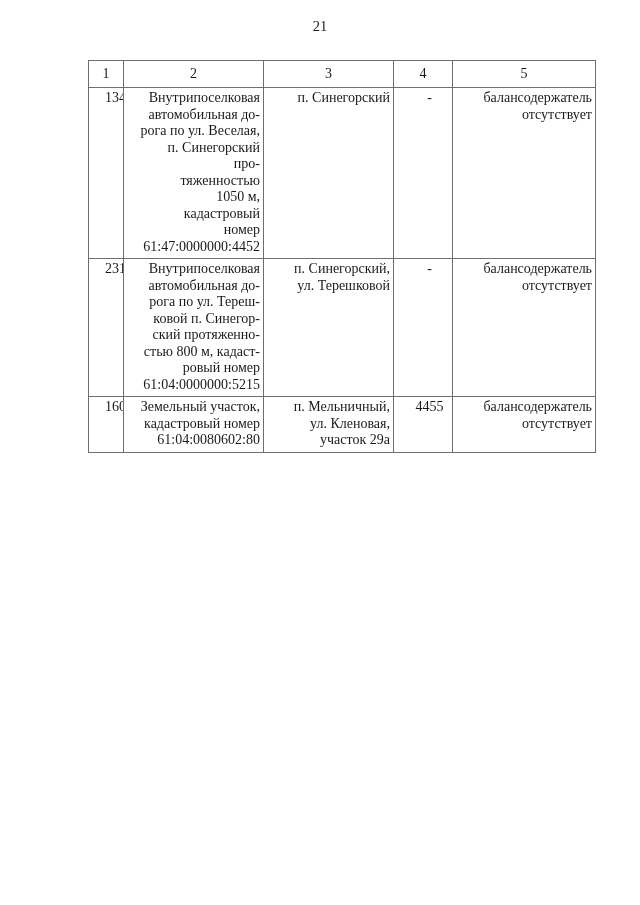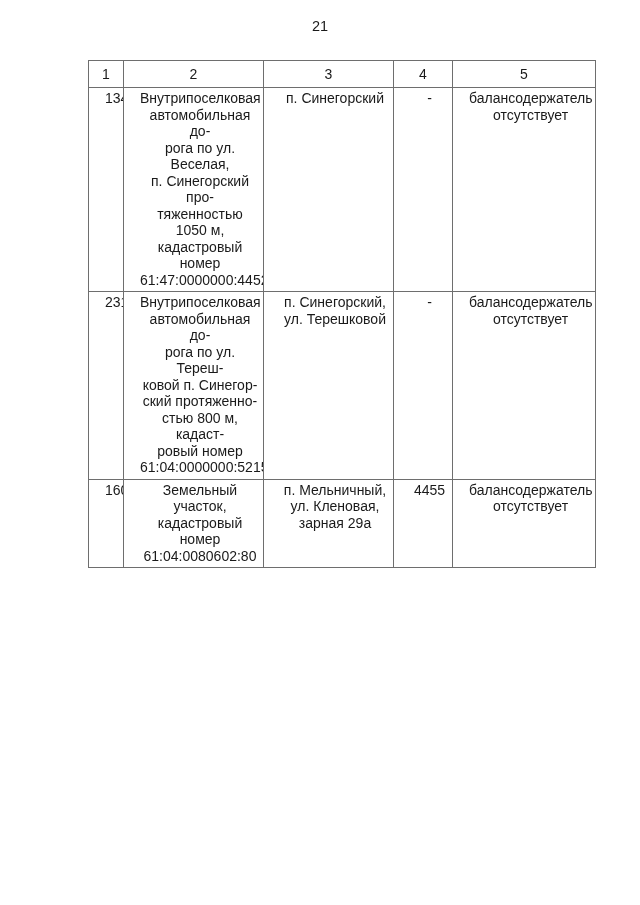--- a/index.html
+++ b/index.html
@@ -6,21 +6,21 @@
     margin: 0;
     padding: 0;
     background: #ffffff;
   }
   .page {
     position: relative;
     width: 640px;
     height: 905px;
     background: #ffffff;
     color: #1a1a1a;
-    font-family: Liberation Sans, sans-serif;
+    font-family: Liberation Serif, serif;
     font-size: 14px;
     overflow: hidden;
   }
   .page-number {
     position: absolute;
     top: 18px;
     left: 0;
     width: 640px;
     text-align: center;
     font-size: 14.5px;
@@ -49,21 +49,21 @@
     vertical-align: middle;
     height: 22px;
     padding: 2px;
   }
   td.col-num {
     text-align: left;
     padding-left: 3px;
     padding-right: 1px;
   }
   td.col-name, td.col-loc, td.col-holder {
-    text-align: center;
+    text-align: right;
     white-space: pre-line;
   }
   td.col-area {
     text-align: center;
     padding-left: 2px;
     padding-right: 2px;
   }
 </style>
 </head>
 <body>
@@ -121,21 +121,21 @@
         <td class="col-holder">балансодержатель
 отсутствует</td>
       </tr>
       <tr>
         <td class="col-num">160.</td>
         <td class="col-name">Земельный участок,
 кадастровый номер
 61:04:0080602:80</td>
         <td class="col-loc">п. Мельничный,
 ул. Кленовая,
-зарная 29а</td>
+участок 29а</td>
         <td class="col-area">4455</td>
         <td class="col-holder">балансодержатель
 отсутствует</td>
       </tr>
     </tbody>
   </table>
 
 </div>
 
 </body></html>

